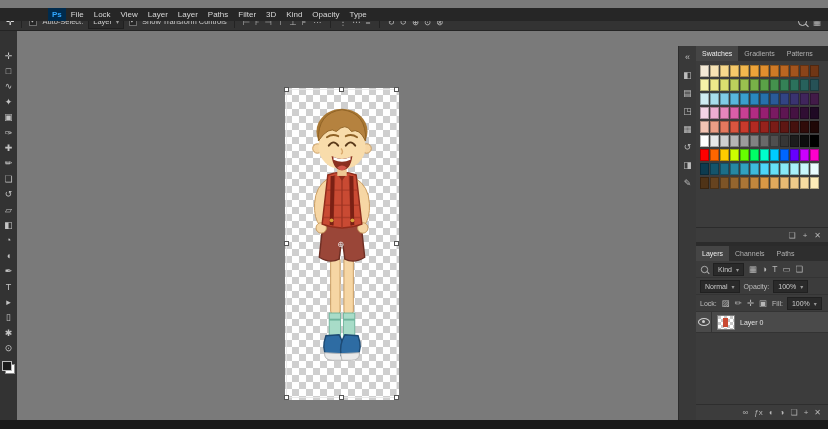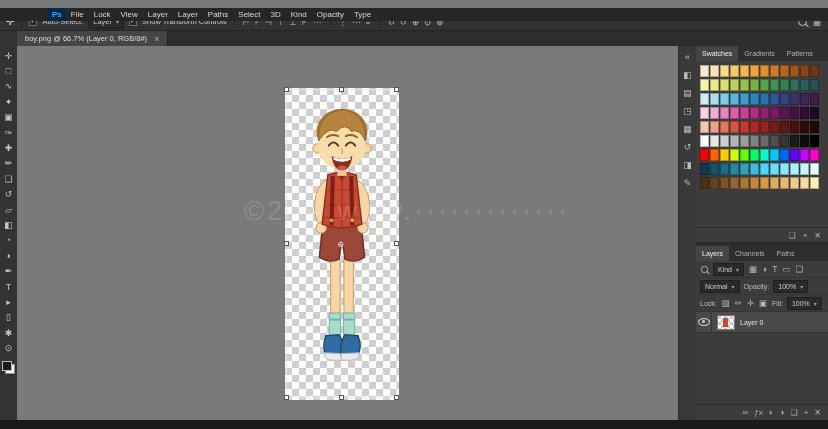--- a/index.html
+++ b/index.html
@@ -102,21 +102,21 @@
 
   <div id="menubar">
     <div id="ps-logo">Ps</div>
     <div id="menu-items">
         <span class="menu-item">File</span>
         <span class="menu-item">Lock</span>
         <span class="menu-item">View</span>
         <span class="menu-item">Layer</span>
         <span class="menu-item">Layer</span>
         <span class="menu-item">Paths</span>
-        <span class="menu-item">Select</span>
+        <span class="menu-item">Filter</span>
         <span class="menu-item">3D</span>
         <span class="menu-item">Kind</span>
         <span class="menu-item">Opacity</span>
         <span class="menu-item">Type</span>
       </div>
   </div>
 
   <div id="optionsbar">
     <span class="tool-glyph">✛</span>
     <span class="vsep"></span>
@@ -150,26 +150,20 @@
         <span class="obicon">↺</span>
         <span class="obicon">⊕</span>
         <span class="obicon">⊙</span>
         <span class="obicon">⊗</span>
       </span>
     <span class="flex-sp"></span>
     <span class="icon-mag"></span>
     <span class="obicon">▦</span>
   </div>
 
-  <div id="tabbar">
-    <div class="doc-tab">
-      <span>boy.png @ 66.7% (Layer 0, RGB/8#)</span>
-      <span class="tab-close">×</span>
-    </div>
-  </div>
 
   <div id="toolbar">
     <div id="tool-list">
         <span class="tool">✛</span>
         <span class="tool">□</span>
         <span class="tool">∿</span>
         <span class="tool">✦</span>
         <span class="tool">▣</span>
         <span class="tool">✑</span>
         <span class="tool">✚</span>
@@ -235,21 +229,20 @@
       <ellipse cx="60" cy="62" rx="25" ry="24" fill="#f8dcab"></ellipse>
       <path d="M35 56 Q34 26 60 23 Q86 26 85 56 Q78 42 70 46 Q64 36 54 46 Q46 40 35 56 Z" fill="#b5823f" stroke="#8f6226" stroke-width="1"></path>
       <path d="M44 52 q6 -4 12 -1 M64 51 q6 -3 12 1" stroke="#8f6226" stroke-width="2" fill="none" stroke-linecap="round"></path>
       <path d="M46 61 q5 -7 10 0 M64 61 q5 -7 10 0" stroke="#5a3a1a" stroke-width="2" fill="none" stroke-linecap="round"></path>
       <path d="M59 64 q3 4 0 6" stroke="#d9a86c" stroke-width="1.5" fill="none"></path>
       <path d="M49 72 Q60 78 71 72 Q69 87 60 87 Q51 87 49 72 Z" fill="#8a2f1f"></path>
       <path d="M51 73 Q60 77 69 73 L69 76 Q60 80 51 76 Z" fill="#ffffff"></path>
       <path d="M55 84 Q60 80 65 84 Q63 87 60 87 Q57 87 55 84 Z" fill="#d2574a"></path>
     </svg>
 
-    <div id="watermark">©20·· www.·············</div>
 
     <div id="transform-box">
       <span class="hd tl"></span>
       <span class="hd tm"></span>
       <span class="hd tr"></span>
       <span class="hd ml"></span>
       <span class="hd mr"></span>
       <span class="hd bl"></span>
       <span class="hd bm"></span>
       <span class="hd br"></span>

